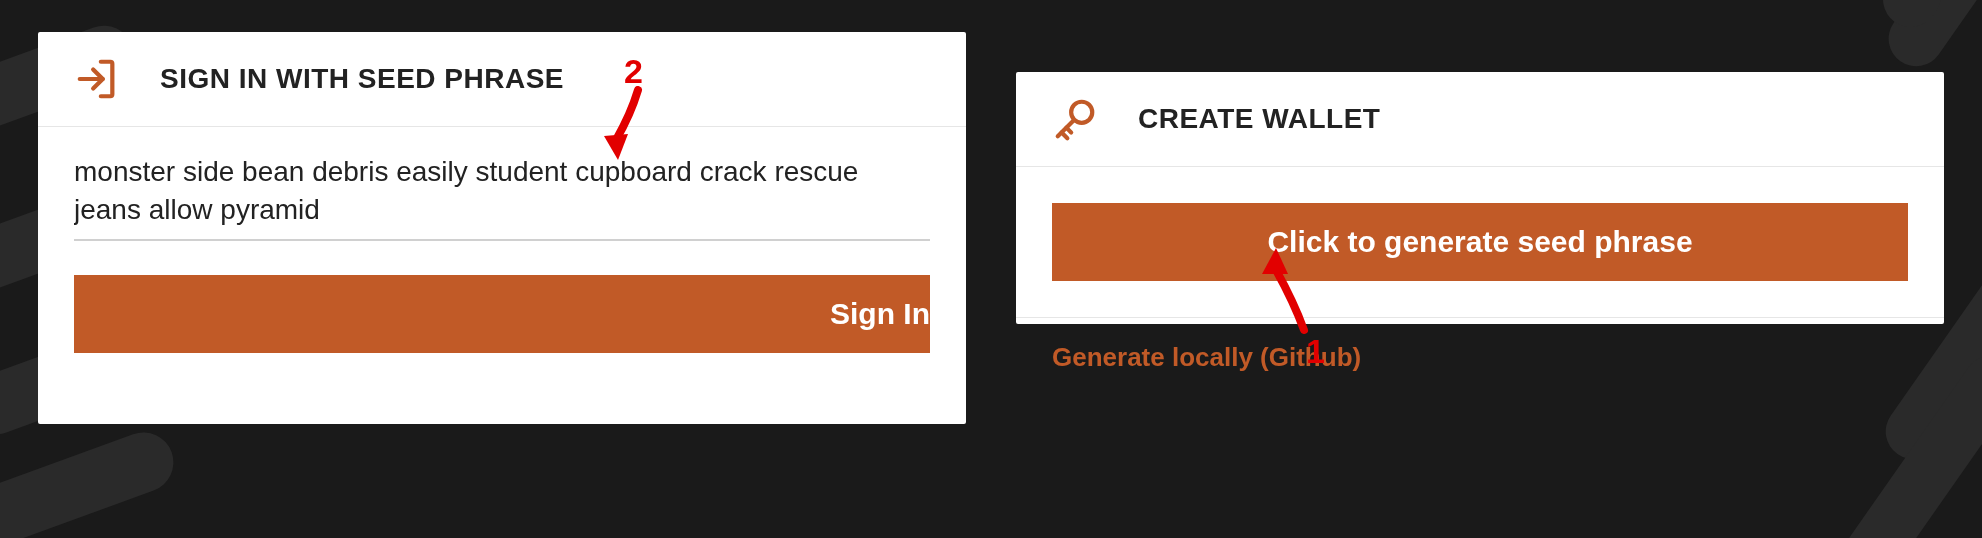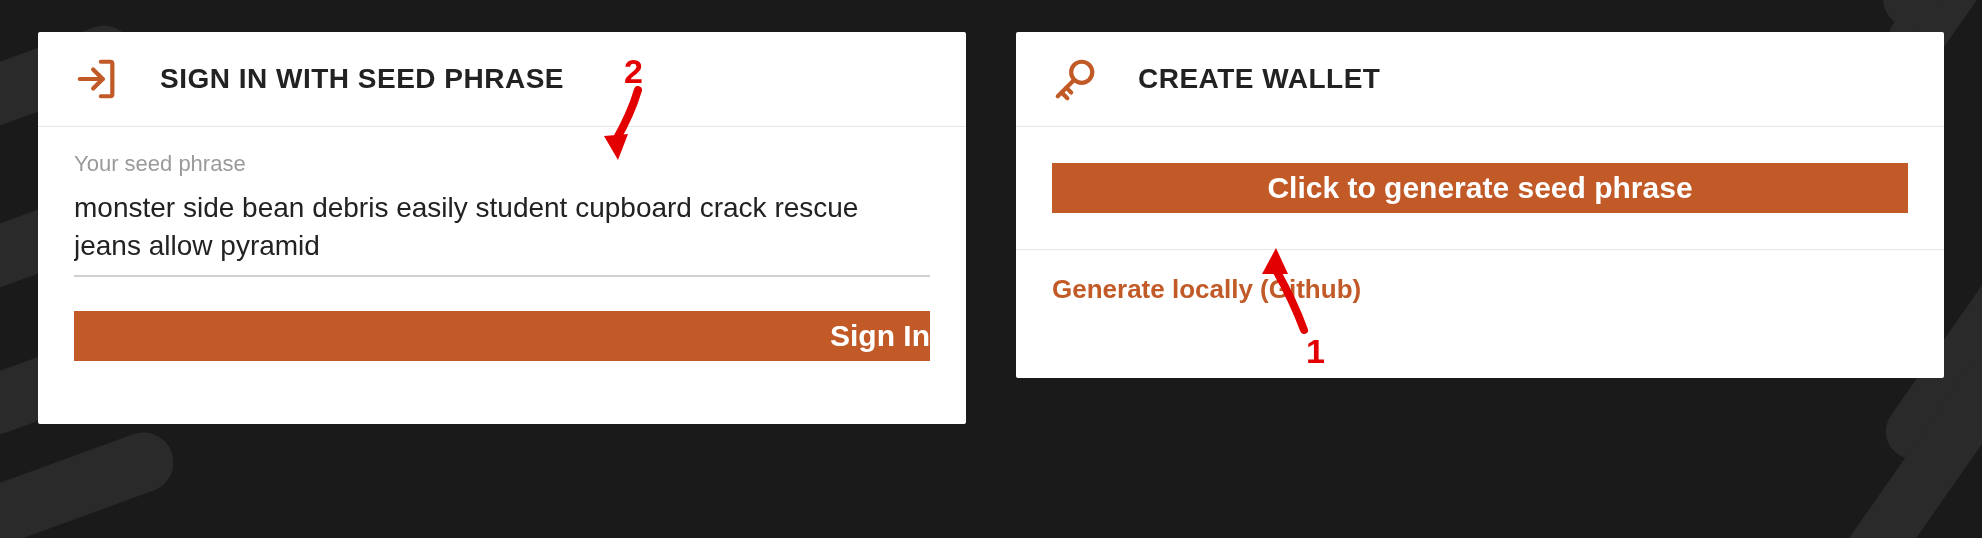--- a/index.html
+++ b/index.html
@@ -22,21 +22,21 @@
     gap: 50px;
     padding: 32px 38px 0 38px;
   }
   .card {
     background: #ffffff;
     border-radius: 2px;
     flex: 1;
     position: relative;
   }
   .card-left { height: 392px; }
-  .card-right { height: 346px; }
+  .card-right { height: 252px; margin-top: 40px; }
   .card-header {
     display: flex;
     align-items: center;
     gap: 40px;
     padding: 24px 36px;
     border-bottom: 1px solid #e6e6e6;
   }
   .card-title {
     font-size: 28px;
     font-weight: 800;
@@ -71,21 +71,21 @@
     padding: 2px 0 10px 0;
     background: transparent;
   }
   .btn {
     width: 100%;
     background: #c15a27;
     color: #fff;
     border: none;
     font-size: 30px;
     font-weight: 700;
-    padding: 8px 0;
+    padding: 22px 0;
     cursor: pointer;
     text-align: center;
   }
   .btn-signin { margin-top: 30px; text-align: right; }
   .card-right .card-body { padding-top: 36px; padding-bottom: 36px; }
   .card-footer {
     border-top: 1px solid #e6e6e6;
     padding: 24px 36px;
   }
   .link {
@@ -128,21 +128,20 @@
       <span class="icon-wrap">
         <svg viewBox="0 0 24 24" width="46" height="46" fill="none" stroke="currentColor" stroke-width="2.2" stroke-linecap="round" stroke-linejoin="round">
           <path d="M14 3h5a1 1 0 0 1 1 1v16a1 1 0 0 1-1 1h-5"></path>
           <line x1="3" y1="12" x2="15" y2="12"></line>
           <polyline points="10 7 15 12 10 17"></polyline>
         </svg>
       </span>
       <div class="card-title">SIGN IN WITH SEED PHRASE</div>
     </div>
     <div class="card-body">
-      <div class="field-label">Your seed phrase</div>
       <textarea class="seed-input" rows="2" style="">monster side bean debris easily student cupboard crack rescue jeans allow pyramid</textarea>
       <button class="btn btn-signin">Sign In</button>
     </div>
   </div>
 
   <div class="card card-right">
     <div class="card-header">
       <span class="icon-wrap">
         <svg viewBox="0 0 24 24" width="46" height="46" fill="none" stroke="currentColor" stroke-width="2.2" stroke-linecap="round" stroke-linejoin="round">
           <circle cx="15.5" cy="8.5" r="5.5"></circle>

